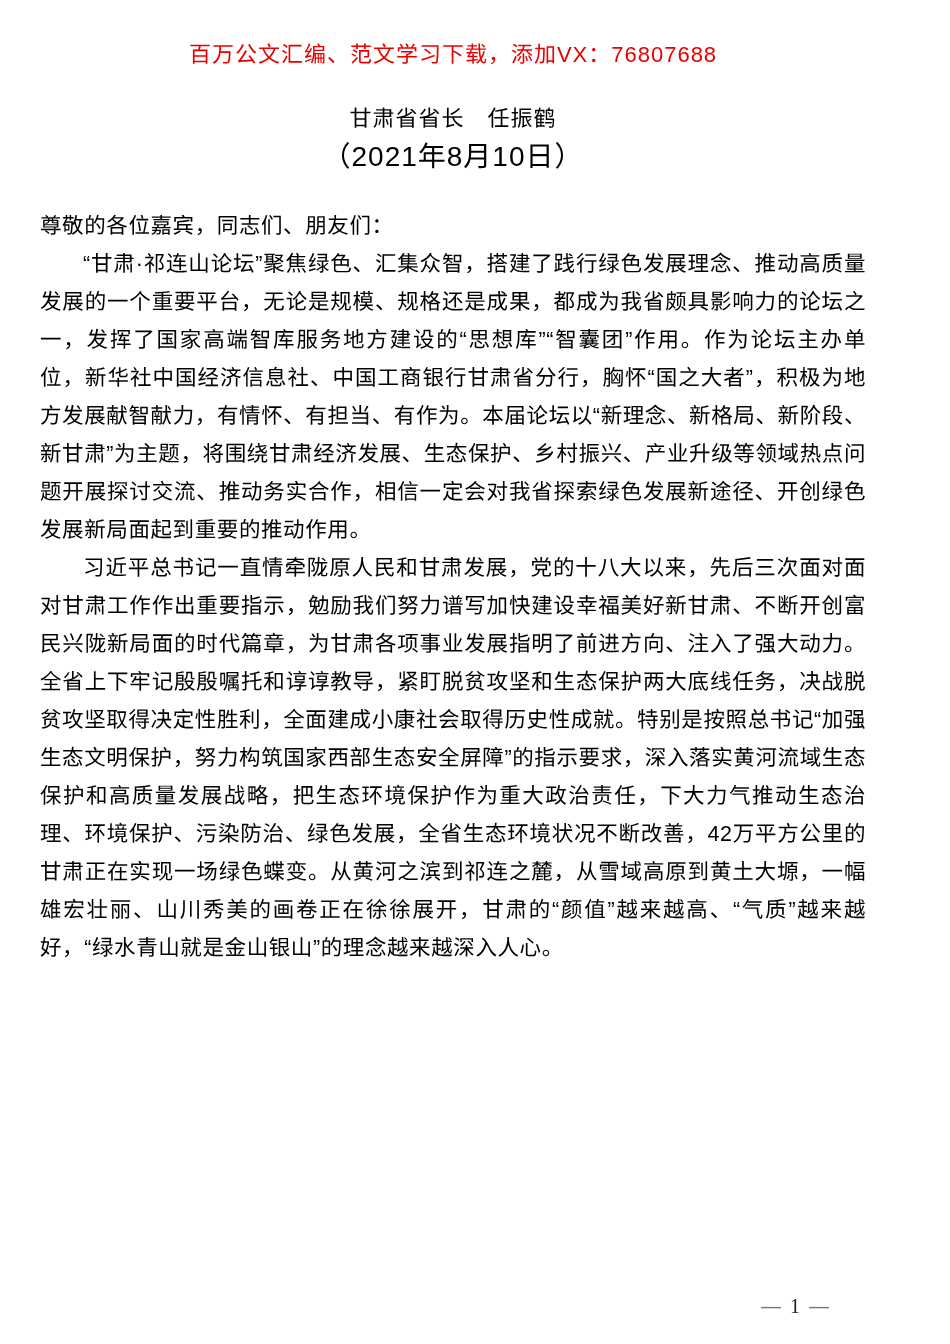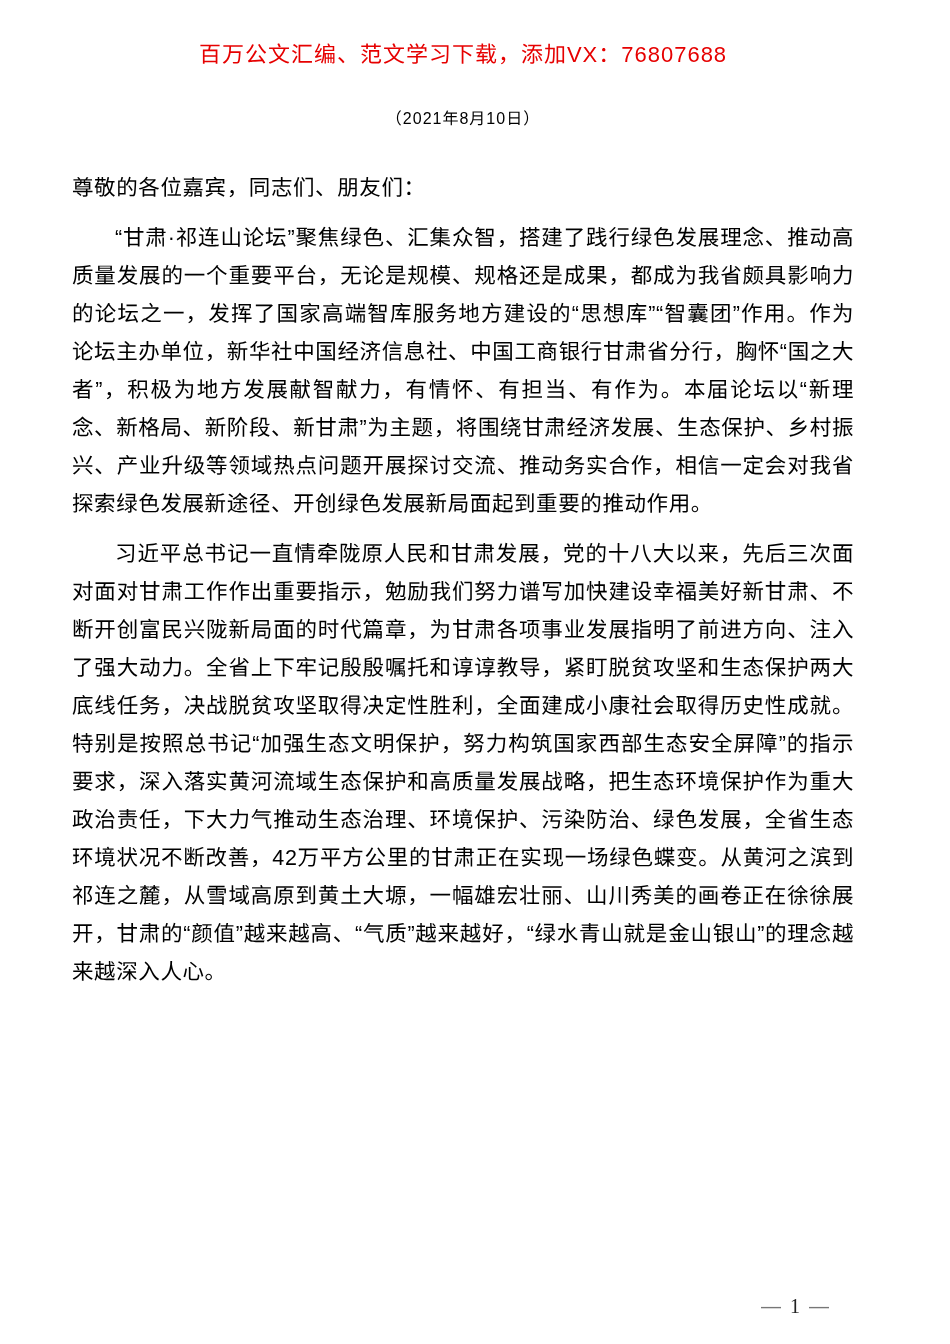--- a/index.html
+++ b/index.html
@@ -8,21 +8,21 @@
     padding: 0;
     background: #ffffff;
   }
   .page {
     position: relative;
     width: 950px;
     height: 1344px;
     margin: 0 auto;
     background: #ffffff;
     box-sizing: border-box;
-    padding: 40px 84px 0 60px;
+    padding: 40px 84px 0 40px;
     overflow: hidden;
     font-family: "Liberation Sans", "DejaVu Sans", sans-serif;
     color: #000000;
   }
   .notice {
     text-align: center;
     font-size: 22px;
     line-height: 30px;
     color: #e60000;
     letter-spacing: 1px;
@@ -38,33 +38,33 @@
     font-weight: 500;
     line-height: 38px;
     letter-spacing: 1px;
   }
   .doc-author {
     font-size: 22px;
     line-height: 38px;
     letter-spacing: 1px;
   }
   .doc-date {
-    font-size: 16px;
+    font-size: 28px;
     line-height: 38px;
     letter-spacing: 1px;
   }
   .doc-body {
     margin-top: 31px;
     font-size: 21.5px;
     line-height: 38px;
     text-align: justify;
     letter-spacing: 0.6px;
   }
   .doc-body p {
-    margin: 12px;
+    margin: 0;
     text-indent: 2em;
   }
   .doc-body p.no-indent {
     text-indent: 0;
   }
   .page-number {
     position: absolute;
     right: 112px;
     bottom: 26px;
     font-size: 20px;
@@ -79,20 +79,21 @@
   }
 </style>
 </head>
 <body>
 
 <div class="page">
 
   <div class="notice">百万公文汇编、范文学习下载，添加VX：76807688</div>
 
   <div class="title-block">
+    <div class="doc-author">甘肃省省长　任振鹤</div>
     <div class="doc-date">（2021年8月10日）</div>
   </div>
 
   <div class="doc-body">
     <p class="no-indent">尊敬的各位嘉宾，同志们、朋友们：</p>
     <p>“甘肃·祁连山论坛”聚焦绿色、汇集众智，搭建了践行绿色发展理念、推动高质量发展的一个重要平台，无论是规模、规格还是成果，都成为我省颇具影响力的论坛之一，发挥了国家高端智库服务地方建设的“思想库”“智囊团”作用。作为论坛主办单位，新华社中国经济信息社、中国工商银行甘肃省分行，胸怀“国之大者”，积极为地方发展献智献力，有情怀、有担当、有作为。本届论坛以“新理念、新格局、新阶段、新甘肃”为主题，将围绕甘肃经济发展、生态保护、乡村振兴、产业升级等领域热点问题开展探讨交流、推动务实合作，相信一定会对我省探索绿色发展新途径、开创绿色发展新局面起到重要的推动作用。</p>
     <p>习近平总书记一直情牵陇原人民和甘肃发展，党的十八大以来，先后三次面对面对甘肃工作作出重要指示，勉励我们努力谱写加快建设幸福美好新甘肃、不断开创富民兴陇新局面的时代篇章，为甘肃各项事业发展指明了前进方向、注入了强大动力。全省上下牢记殷殷嘱托和谆谆教导，紧盯脱贫攻坚和生态保护两大底线任务，决战脱贫攻坚取得决定性胜利，全面建成小康社会取得历史性成就。特别是按照总书记“加强生态文明保护，努力构筑国家西部生态安全屏障”的指示要求，深入落实黄河流域生态保护和高质量发展战略，把生态环境保护作为重大政治责任，下大力气推动生态治理、环境保护、污染防治、绿色发展，全省生态环境状况不断改善，42万平方公里的甘肃正在实现一场绿色蝶变。从黄河之滨到祁连之麓，从雪域高原到黄土大塬，一幅雄宏壮丽、山川秀美的画卷正在徐徐展开，甘肃的“颜值”越来越高、“气质”越来越好，“绿水青山就是金山银山”的理念越来越深入人心。</p>
   </div>
 
   <div class="page-number">

